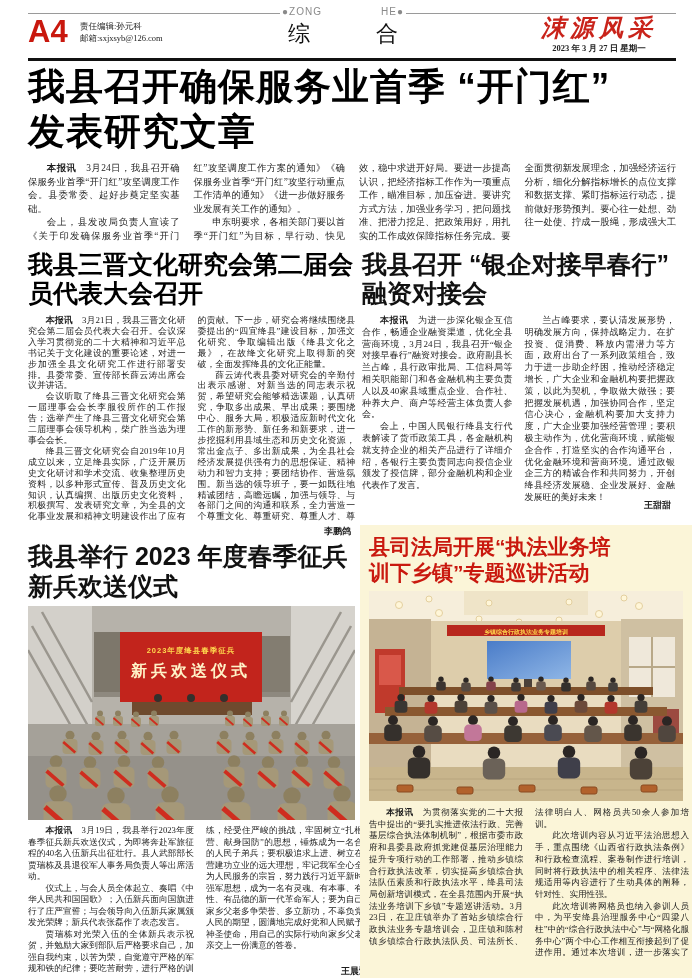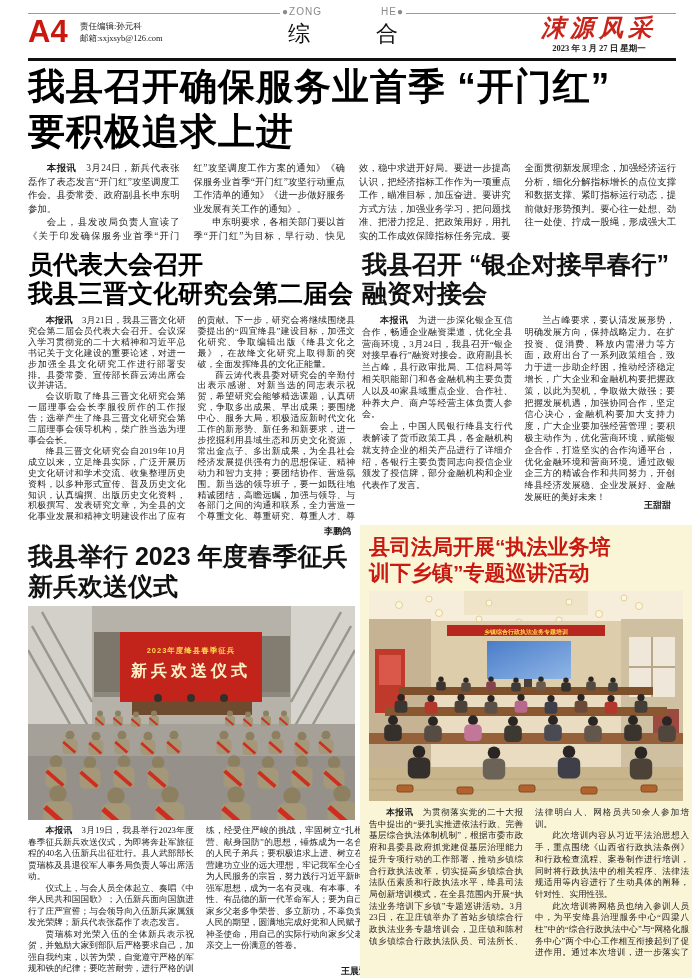--- a/index.html
+++ b/index.html
@@ -88,33 +88,33 @@
   </div>
   <div class="paper-logo">
     <div class="logo-text">涑源风采</div>
     <div class="date-line">2023 年 3 月 27 日  星期一</div>
   </div>
   <div class="hdr-thick-rule"></div>
 
   <section id="lead">
     <div class="hl headline-red">
       <div>我县召开确保服务业首季 “开门红”</div>
-      <div>要积极追求上进</div>
-    </div>
-    <div class="body-cols">
-      <p class="lead-p"><b class="dateline">本报讯</b><span>　3月24日，新兵代表张磊作了表态发言“开门红”攻坚调度工作会。县委常委、政府副县长申东明参加。</span></p>
+      <div>发表研究文章</div>
+    </div>
+    <div class="body-cols">
+      <p class="lead-p"><b class="dateline">本报讯</b><span>　3月24日，我县召开确保服务业首季“开门红”攻坚调度工作会。县委常委、起好步奠定坚实基础。</span></p>
       <p>会上，县发改局负责人宣读了《关于印发确保服务业首季“开门红”攻坚调度工作方案的通知》《确保服务业首季“开门红”攻坚行动重点工作清单的通知》《进一步做好服务业发展有关工作的通知》。</p>
       <p>申东明要求，各相关部门要以首季“开门红”为目标，早行动、快见效，稳中求进开好局。要进一步提高认识，把经济指标工作作为一项重点工作，瞄准目标，加压奋进。要讲究方式方法，加强业务学习，把问题找准、把潜力挖足、把政策用好，用扎实的工作成效保障指标任务完成。要全面贯彻新发展理念，加强经济运行分析，细化分解指标增长的点位支撑和数据支撑、紧盯指标运行动态，提前做好形势预判。要心往一处想、劲往一处使、拧成一股绳，形成强大工作合力，为实现首季“开门红”起好步奠定坚实基础。</p>
     </div>
   </section>
 
   <section id="culture">
     <div class="hl headline-red">
+      <div>我县三晋文化研究会第二届会</div>
       <div>员代表大会召开</div>
-      <div>我县三晋文化研究会第二届会</div>
     </div>
     <div class="body-cols">
       <p><b class="dateline">本报讯</b><span>　3月21日，我县三晋文化研究会第二届会员代表大会召开。会议深入学习贯彻党的二十大精神和习近平总书记关于文化建设的重要论述，对进一步加强全县文化研究工作进行部署安排。县委常委、宣传部长薛云涛出席会议并讲话。</span></p>
       <p>会议听取了绛县三晋文化研究会第一届理事会会长李服役所作的工作报告；选举产生了绛县三晋文化研究会第二届理事会领导机构，柴广胜当选为理事会会长。</p>
       <p>绛县三晋文化研究会自2019年10月成立以来，立足绛县实际，广泛开展历史文化研讨和学术交流、收集整理历史资料，以多种形式宣传、普及历史文化知识，认真编撰、出版历史文化资料，积极撰写、发表研究文章，为全县的文化事业发展和精神文明建设作出了应有的贡献。下一步，研究会将继续围绕县委提出的“四宜绛县”建设目标，加强文化研究、争取编辑出版《绛县文化之最》，在故绛文化研究上取得新的突破，全面发挥绛县的文化正能量。</p>
       <p>薛云涛代表县委对研究会的辛勤付出表示感谢、对新当选的同志表示祝贺，希望研究会能够精选课题，认真研究，争取多出成果、早出成果；要围绕中心、服务大局，积极适应新时代文化工作的新形势、新任务和新要求，进一步挖掘利用县域生态和历史文化资源，常出金点子、多出新成果，为全县社会经济发展提供强有力的思想保证、精神动力和智力支持；要团结协作、营造氛围。新当选的领导班子，要一如既往地精诚团结，高瞻远瞩，加强与领导、与各部门之间的沟通和联系，全力营造一个尊重文化、尊重研究、尊重人才、尊重创造的良好的工作氛围和社会氛围。同时，要进一步开拓研究领域，扩大文化视野、深入持久挖掘、整理、传承、弘扬绛县文化、讲好绛县故事，共同努力翻开三晋文化研究事业新的篇章。</p>
     </div>
     <div class="byline">李鹏鸽</div>
   </section>
 

